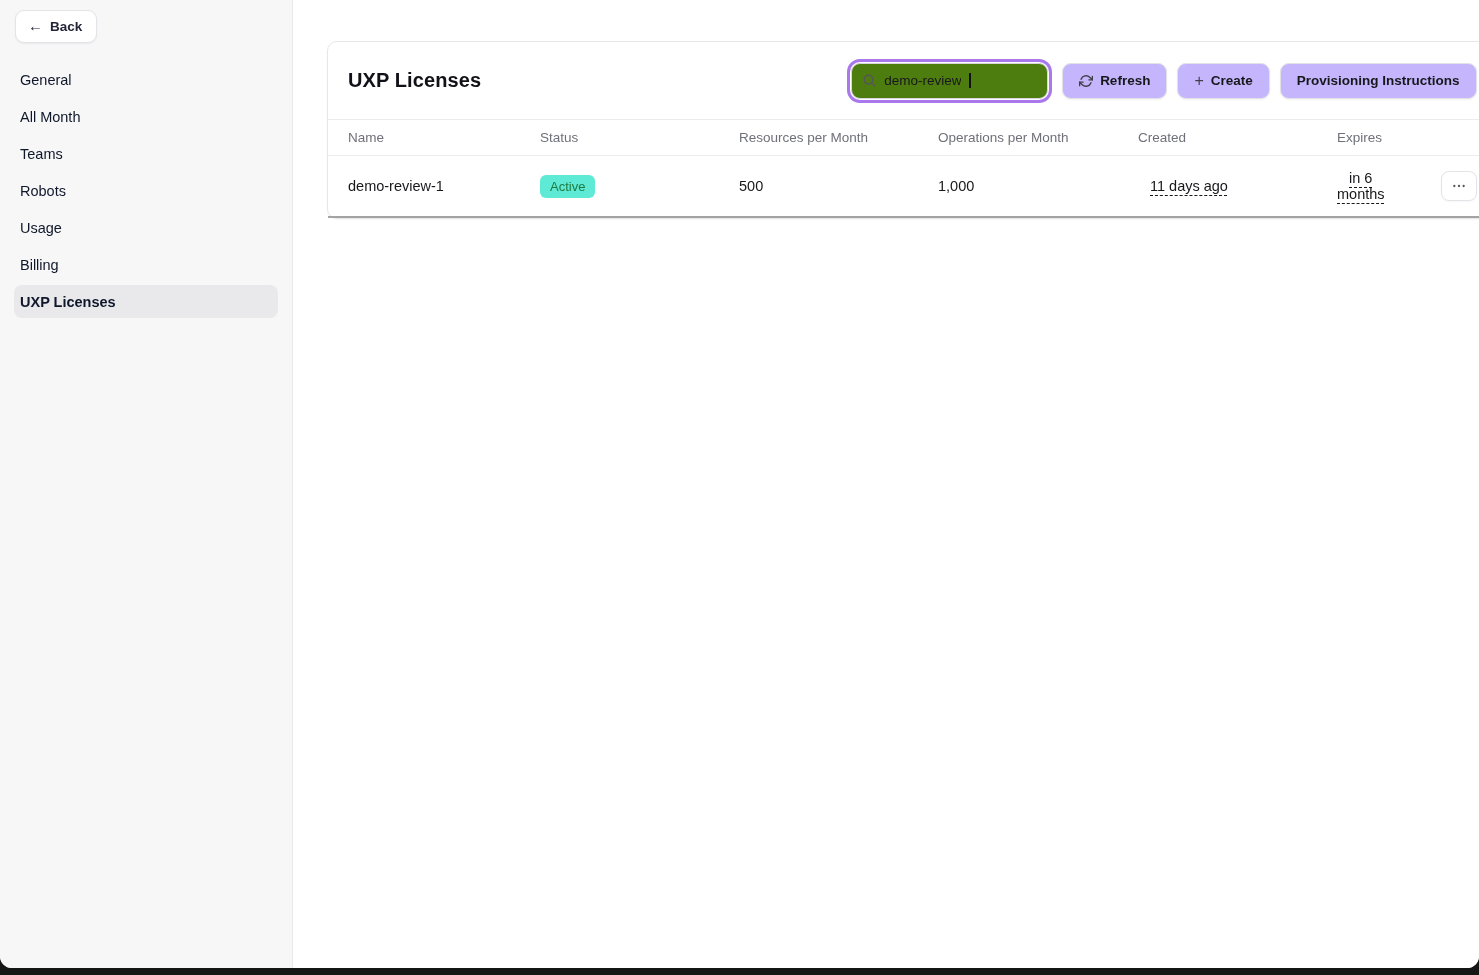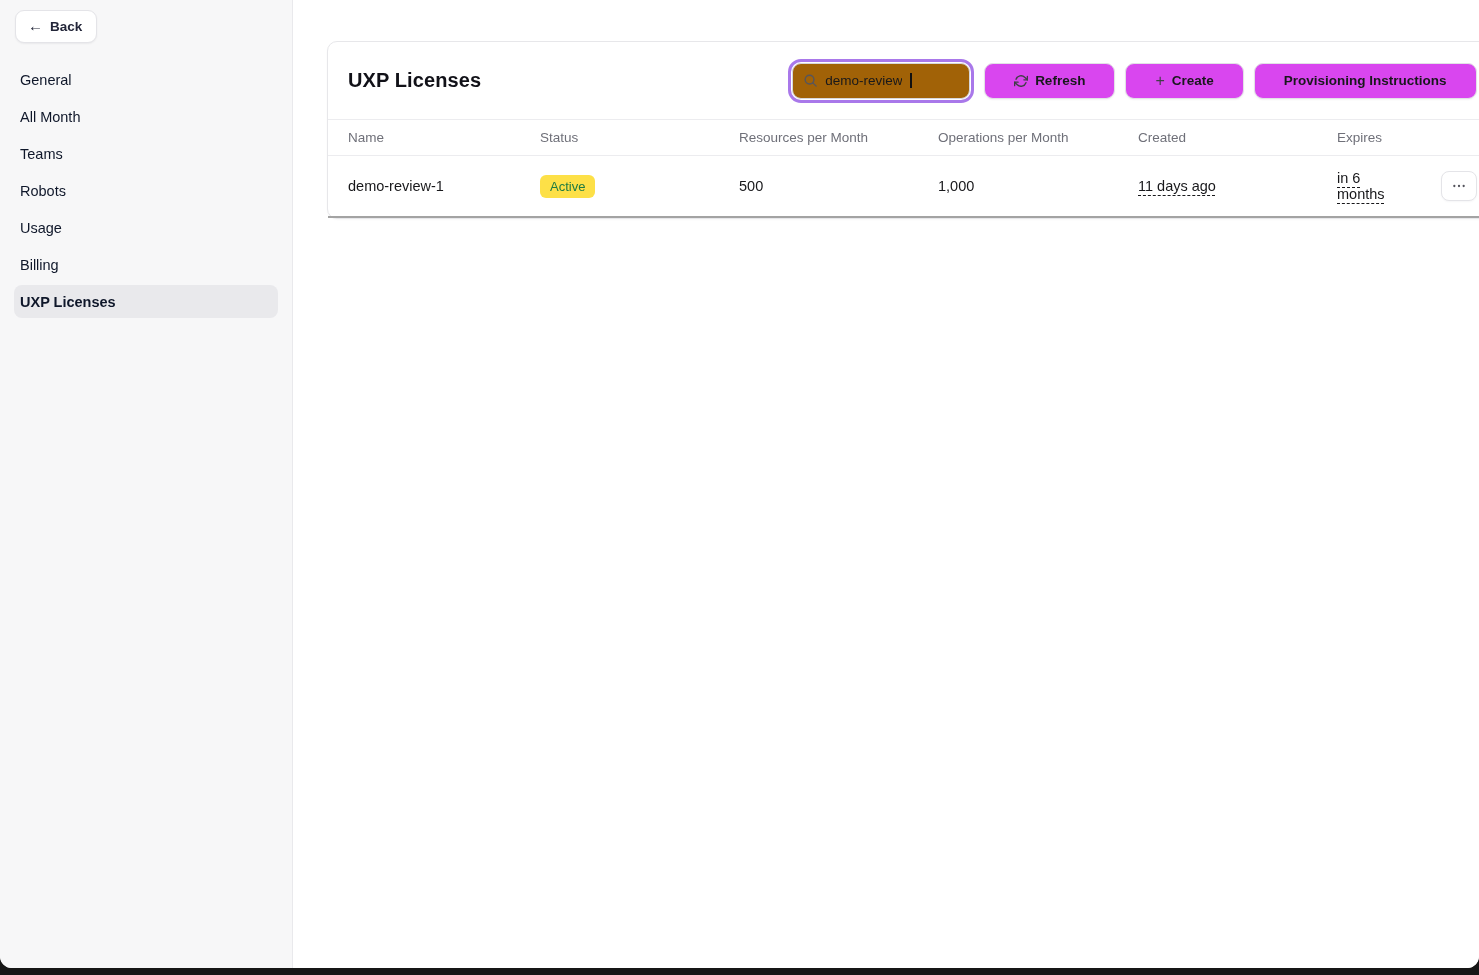--- a/index.html
+++ b/index.html
@@ -98,23 +98,23 @@
     font-weight: 700;
     color: #111118;
     letter-spacing: 0.1px;
   }
   .controls {
     display: flex;
     align-items: center;
     gap: 10px;
   }
   .search-box {
-    width: 178px;
+    width: 197px;
     height: 36px;
-    background: #a16207;
+    background: #4d7c0f;
     border: 1px solid #d6d6db;
     border-radius: 9px;
     outline: 3px solid #a978ea;
     outline-offset: 1px;
     display: flex;
     align-items: center;
     gap: 7px;
     padding: 0 10px;
     margin-right: 4px;
   }
@@ -128,22 +128,22 @@
   .caret {
     display: inline-block;
     width: 1.5px;
     height: 15px;
     background: #111;
     vertical-align: text-bottom;
     margin-left: 1px;
   }
   .btn {
     height: 36px;
-    padding: 0 29px;
-    background: #d946ef;
+    padding: 0 16px;
+    background: #c4b5fd;
     border: 1px solid #e2e2e6;
     border-radius: 9px;
     box-shadow: 0 1px 2px rgba(20,20,40,0.05);
     display: inline-flex;
     align-items: center;
     gap: 7px;
     font-family: "Liberation Sans", sans-serif;
     font-size: 13.5px;
     font-weight: 700;
     color: #18181b;
@@ -172,31 +172,32 @@
   }
   .table-row {
     height: 62px;
     border-bottom: 2px solid #a3a3a3;
   }
   .cell { font-size: 14.5px; color: #18181b; }
   .cell-name { font-weight: 500; }
   .badge {
     display: inline-block;
     padding: 4px 10px;
-    background: #fde047;
+    background: #5eead4;
     color: #1e7b42;
     border-radius: 6px;
     font-size: 13px;
   }
   .dashed-underline {
     text-decoration: underline;
     text-decoration-style: dashed;
     text-decoration-thickness: 1px;
     text-underline-offset: 4px;
     cursor: default;
+    margin-left: 12px;
   }
   .cell-actions { display: flex; justify-content: flex-end; }
   .actions-btn {
     width: 36px;
     height: 30px;
     background: #fff;
     border: 1px solid #e4e4e8;
     border-radius: 8px;
     box-shadow: 0 1px 2px rgba(20,20,40,0.04);
     display: flex;

